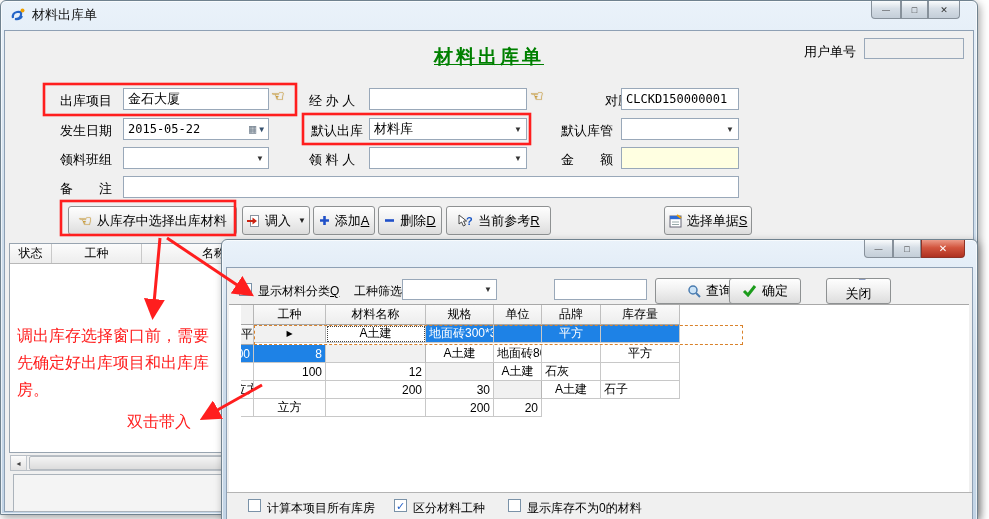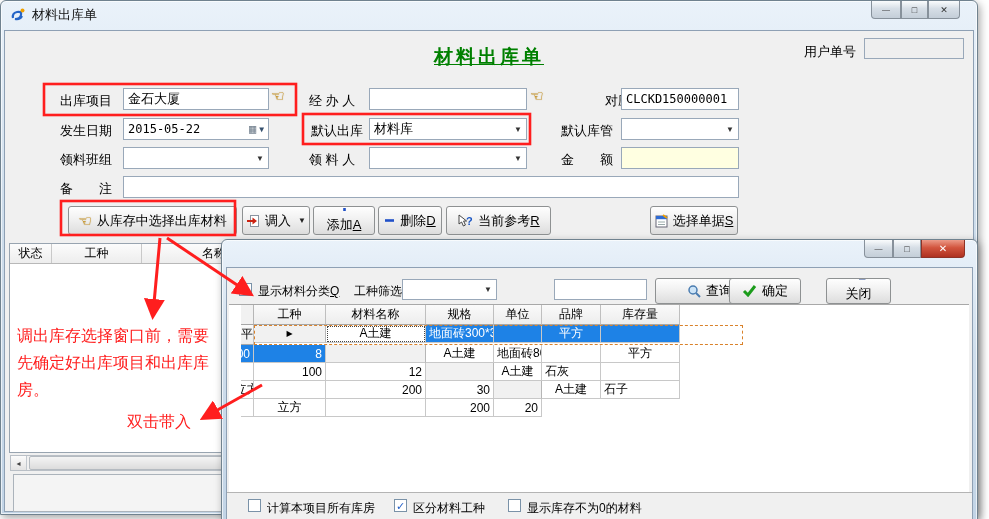--- a/index.html
+++ b/index.html
@@ -162,40 +162,40 @@
       </div>
       <div class="btn" style="left:237px;top:175px;width:66px;">
         <svg width="14" height="14">
           <rect x="4.5" y="1.5" width="8" height="11" fill="#fff" stroke="#8A93A0"></rect>
           <path d="M1 7 H8" stroke="#CC2211" stroke-width="2"></path>
           <path d="M6.5 3.5 L11 7 L6.5 10.5 Z" fill="#CC2211"></path>
         </svg>
         <span>调入</span>
         <span class="caret">▼</span>
       </div>
-      <div class="btn" style="left:308px;top:175px;width:60px;flex-direction:column;">
+      <div class="btn" style="left:308px;top:175px;width:60px;">
         <svg width="11" height="11">
             <path d="M5.5 1 V10 M1 5.5 H10" stroke="#2050C8" stroke-width="2.6"></path>
           </svg>
         <span><span>添加</span><span class="hk">A</span></span>
       </div>
       <div class="btn" style="left:373px;top:175px;width:62px;">
         <svg width="11" height="11">
             <path d="M1 5.5 H10" stroke="#2050C8" stroke-width="2.6"></path>
           </svg>
         <span><span>删除</span><span class="hk">D</span></span>
       </div>
       <div class="btn" style="left:441px;top:175px;width:103px;">
         <svg width="16" height="14">
           <path d="M2 1 L2 10 L4.6 8 L6.4 12 L8.4 11 L6.6 7 L9.6 7 Z" fill="#fff" stroke="#333" stroke-width="0.9"></path>
           <text x="9" y="11" font-size="11" font-weight="bold" fill="#1A56C4">?</text>
         </svg>
         <span><span>当前参考</span><span class="hk">R</span></span>
       </div>
-      <div class="btn" style="left:645px;top:175px;width:86px;">
+      <div class="btn" style="left:659px;top:175px;width:86px;">
         <svg width="13" height="14">
           <rect x="1" y="2" width="11" height="11" fill="#fff" stroke="#667"></rect>
           <rect x="1" y="2" width="11" height="3.2" fill="#2E6BD4"></rect>
           <path d="M3 8 H10 M3 10.5 H10" stroke="#9AA"></path>
           <path d="M8 1 L12 4" stroke="#F0A000" stroke-width="1.6"></path>
         </svg>
         <span><span>选择单据</span><span class="hk">S</span></span>
       </div>
 
       <div class="list-box" style="left:4px;top:212px;width:956px;height:210px;">

